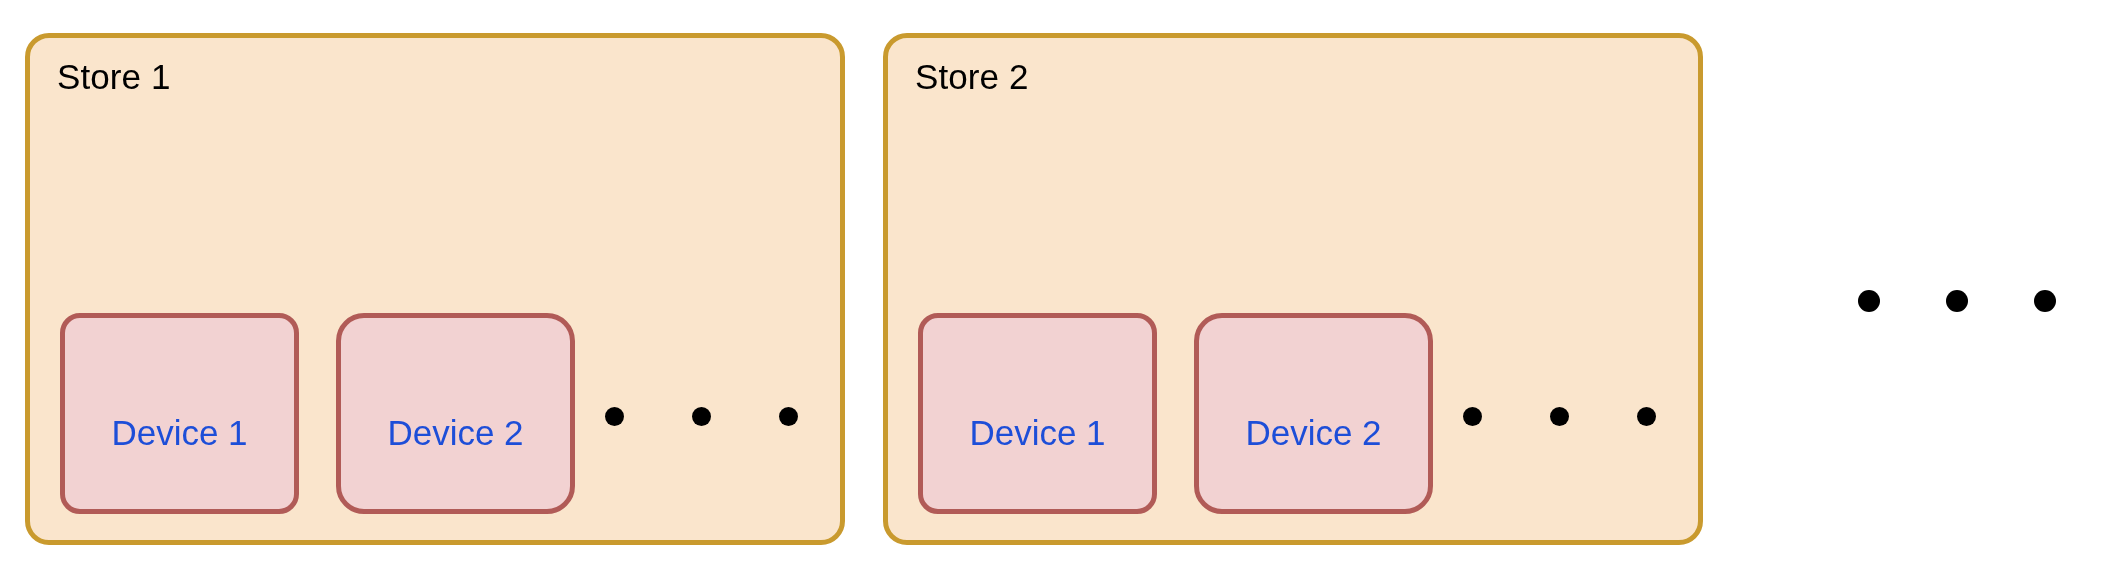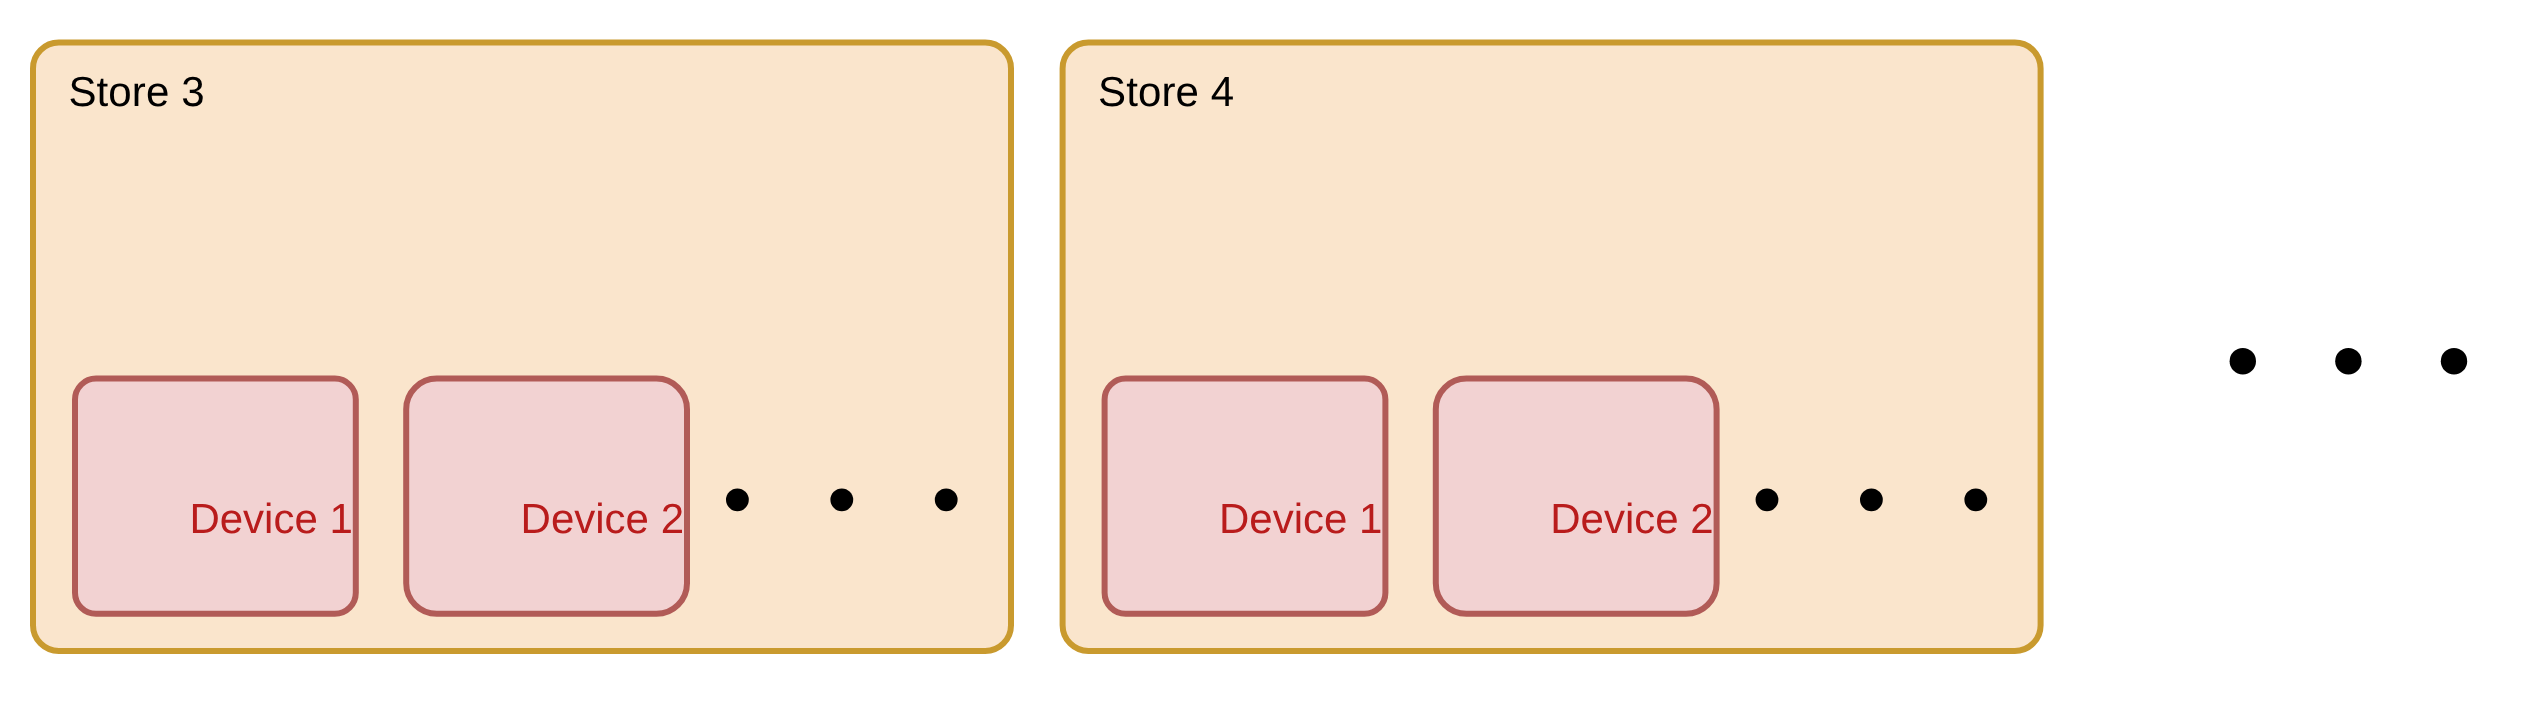--- a/index.html
+++ b/index.html
@@ -66,24 +66,24 @@
     border-radius: 20px;
   }
   .device-box.d1 { left: 30px; }
   .device-box.d2 { left: 306px; border-radius: 28px; }
 
   .device-label {
     position: absolute;
     left: 0;
     right: 0;
     top: 94px;
-    text-align: right;
+    text-align: center;
     font-size: 35px;
     line-height: 42px;
-    color: #b91c1c;
+    color: #1d4ed8;
     white-space: nowrap;
   }
 
   
   .dots {
     position: absolute;
     display: flex;
     align-items: center;
   }
   .dots .dot {
@@ -116,41 +116,41 @@
     margin-right: 66px;
   }
   .dots.outer .dot:last-child { margin-right: 0; }
 </style>
 </head>
 <body>
 
 <div id="canvas">
 
   <div class="store-box store-1">
-    <div class="store-label">Store 3</div>
+    <div class="store-label">Store 1</div>
 
     <div class="device-row">
       <div class="device-box d1">
         <div class="device-label">Device 1</div>
       </div>
 
       <div class="device-box d2">
         <div class="device-label">Device 2</div>
       </div>
 
       <div class="dots inner">
         <span class="dot"></span>
         <span class="dot"></span>
         <span class="dot"></span>
       </div>
     </div>
   </div>
 
   <div class="store-box store-2">
-    <div class="store-label">Store 4</div>
+    <div class="store-label">Store 2</div>
 
     <div class="device-row">
       <div class="device-box d1">
         <div class="device-label">Device 1</div>
       </div>
 
       <div class="device-box d2">
         <div class="device-label">Device 2</div>
       </div>
 

